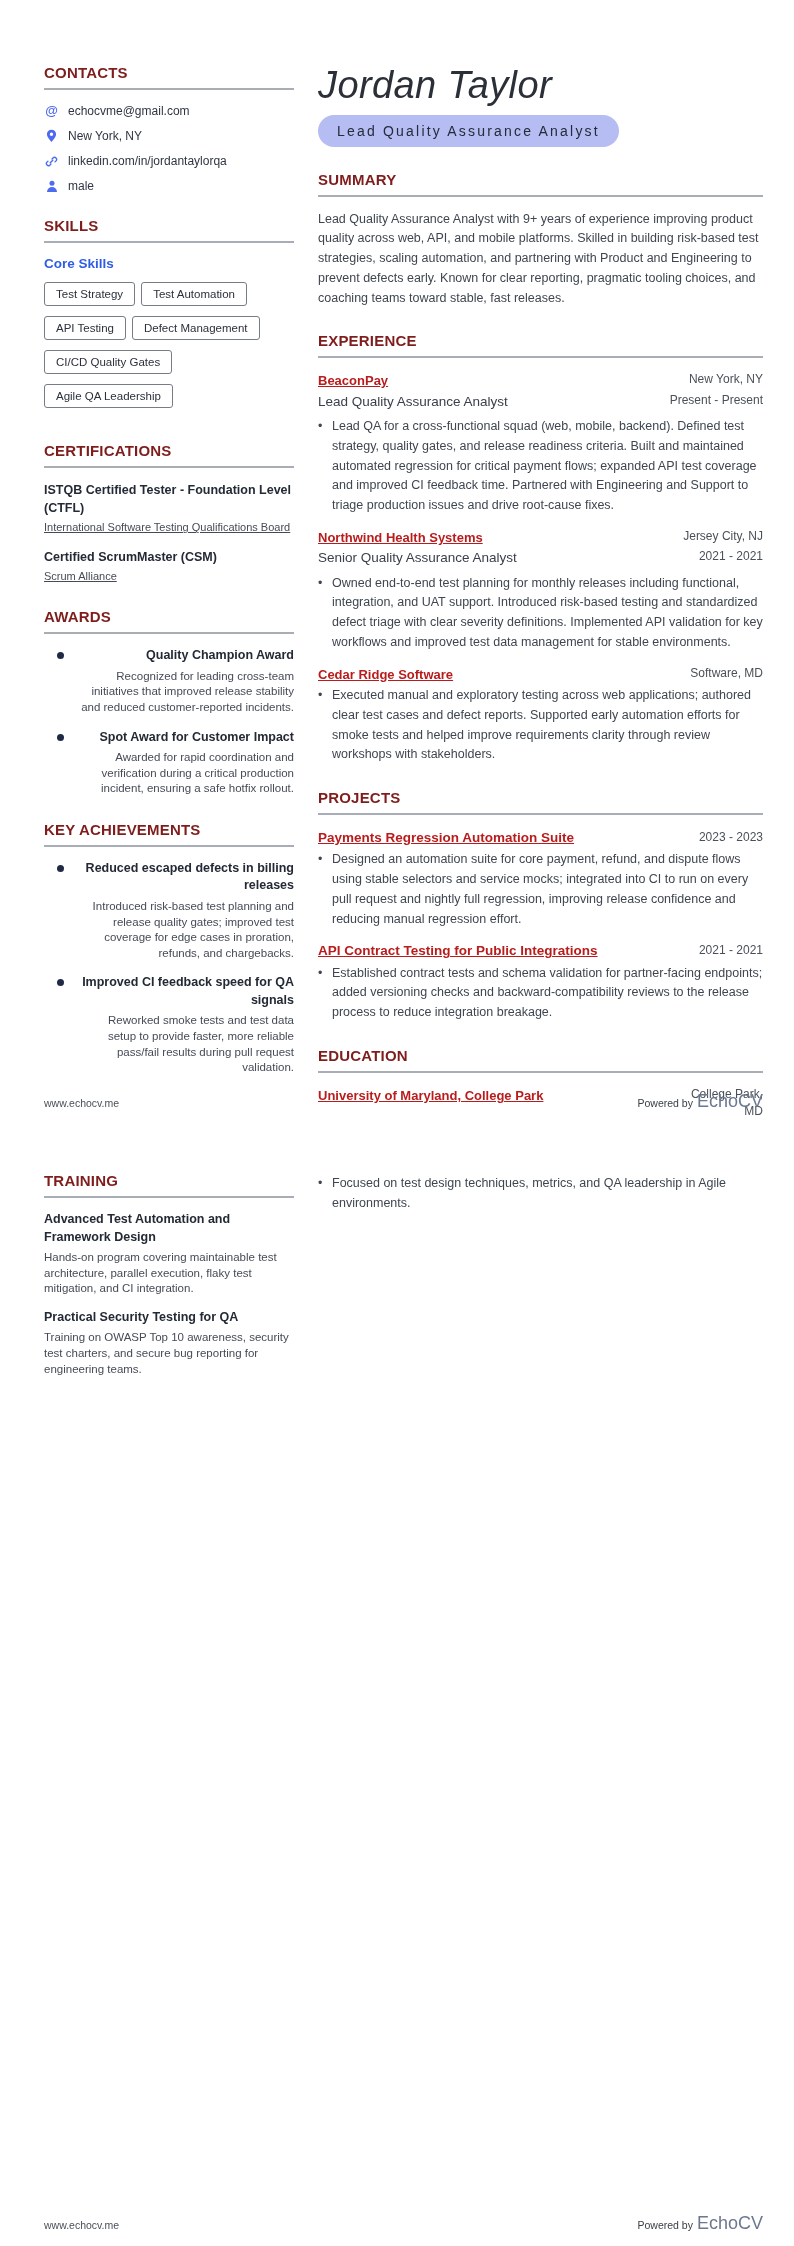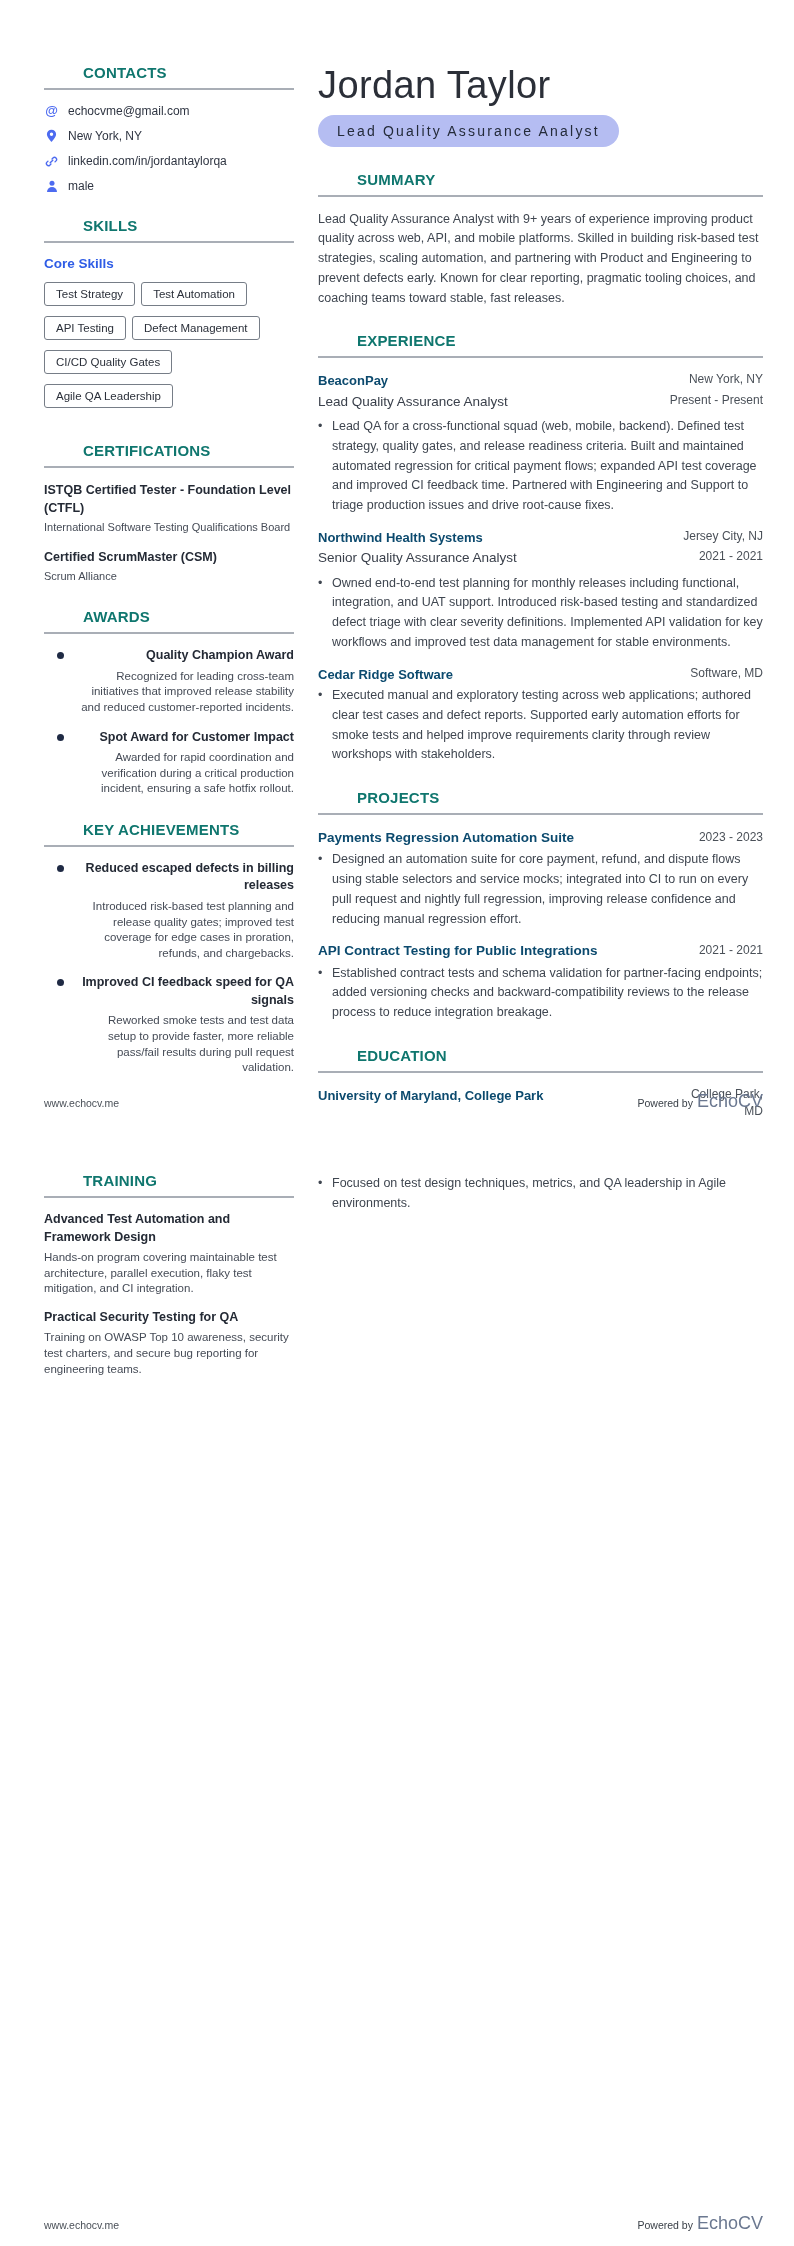--- a/index.html
+++ b/index.html
@@ -10,63 +10,63 @@
   .page { display:flex; flex-direction:column; overflow:hidden; }
   .page-1 { height:1122px; padding:64px 31px 10px 44px; }
   .page-2 { height:1124px; padding:50px 31px 12px 44px; }
 
   .cols { display:flex; gap:24px; flex:1; min-height:0; }
   .col-left { width:250px; flex:none; }
   .col-right { flex:1; min-width:0; }
 
   
   .sec { margin-bottom:24px; }
-  .sec-h { font-size:15px; font-weight:700; color:#0f766e; letter-spacing:.2px;margin-left:39px; }
+  .sec-h { font-size:15px; font-weight:700; color:#7f1d1d; letter-spacing:.2px; }
   .rule { height:2px; background:#a9aeb6; margin:7px 0 13px 0; }
 
   
   .c-item { display:flex; align-items:center; gap:9px; margin-bottom:11px; font-size:12px; color:#2f3542; }
   .c-icon { width:15px; flex:none; display:flex; align-items:center; justify-content:center; color:#4d6bf0; }
   .at-glyph { font-size:13px; font-weight:600; color:#4d6bf0; }
 
   
   .group-label { font-size:13.5px; font-weight:700; color:#2e5ce6; margin:2px 0 11px 0; }
   .chips { width:250px; }
   .chip { display:inline-block; border:1px solid #767d87; border-radius:3px; padding:5px 11px; font-size:11.5px; color:#2b303a; margin:0 6px 10px 0; background:#fff;text-align:center; }
 
   
   .cert { margin-bottom:12px; }
   .cert-name { font-size:12.5px; font-weight:700; color:#242a35; line-height:1.45; margin-bottom:3px; }
-  .cert-issuer { font-size:11px; color:#454b56; line-height:1.4; }
+  .cert-issuer { font-size:11px; color:#454b56; line-height:1.4;text-decoration:underline; }
 
   
   .litem { position:relative; padding-left:36px; margin-bottom:13px;text-align:right; }
   .litem .dot { position:absolute; left:13px; top:5px; width:7px; height:7px; border-radius:50%; background:#1f2a44; }
   .litem-title { font-size:12.5px; font-weight:700; color:#242a35; line-height:1.4; margin-bottom:4px; }
   .litem-desc { font-size:11.5px; color:#454b56; line-height:1.36; }
 
   
   .titem { margin-bottom:12px; }
   .titem-title { font-size:12.5px; font-weight:700; color:#242a35; line-height:1.4; margin-bottom:4px; }
   .titem-desc { font-size:11.5px; color:#454b56; line-height:1.36; }
 
   
-  .name { font-size:38px; font-weight:500; color:#2b2f38; letter-spacing:.4px; line-height:1.15; }
+  .name { font-size:38px; font-weight:500; color:#2b2f38; letter-spacing:.4px; line-height:1.15;font-style:italic; }
   .badge { display:inline-block; margin-top:7px; background:#b5bdf2; color:#242b3a; border-radius:999px; padding:8px 19px; font-size:14px; letter-spacing:2.2px; font-weight:500; }
   .hdr { margin-bottom:24px; }
 
   
   .para { font-size:12.5px; line-height:1.58; color:#3f4650; }
   .rbullets { margin-top:2px; }
   .rbullet { display:flex; font-size:12.5px; line-height:1.58; color:#3f4650; }
   .rbullet .bchar { width:14px; flex:none; }
 
   .xp { margin-bottom:12px; }
   .row { display:flex; justify-content:space-between; align-items:flex-start; }
-  .xp-company { font-size:13px; font-weight:700; color:#0c4a6e; line-height:1.5; }
+  .xp-company { font-size:13px; font-weight:700; color:#b91c1c; line-height:1.5;text-decoration:underline; }
   .xp-meta { font-size:12px; color:#4a5058; text-align:right; max-width:95px; line-height:1.45; flex:none; padding-left:8px; }
   .xp-role { font-size:13.5px; color:#3a404b; line-height:1.5; margin:1px 0 3px 0; }
   .xp-dates { font-size:12px; color:#4a5058; text-align:right; flex:none; padding-left:8px; line-height:1.6; }
 
   
   .pfooter { margin-top:auto; display:flex; justify-content:space-between; align-items:baseline; }
   .site-url { font-size:10.5px; color:#4a5058; }
   .powered { font-size:10.5px; color:#3a4048; }
   .brand { font-size:18px; color:#6b7890; margin-left:4px; }
 </style>

